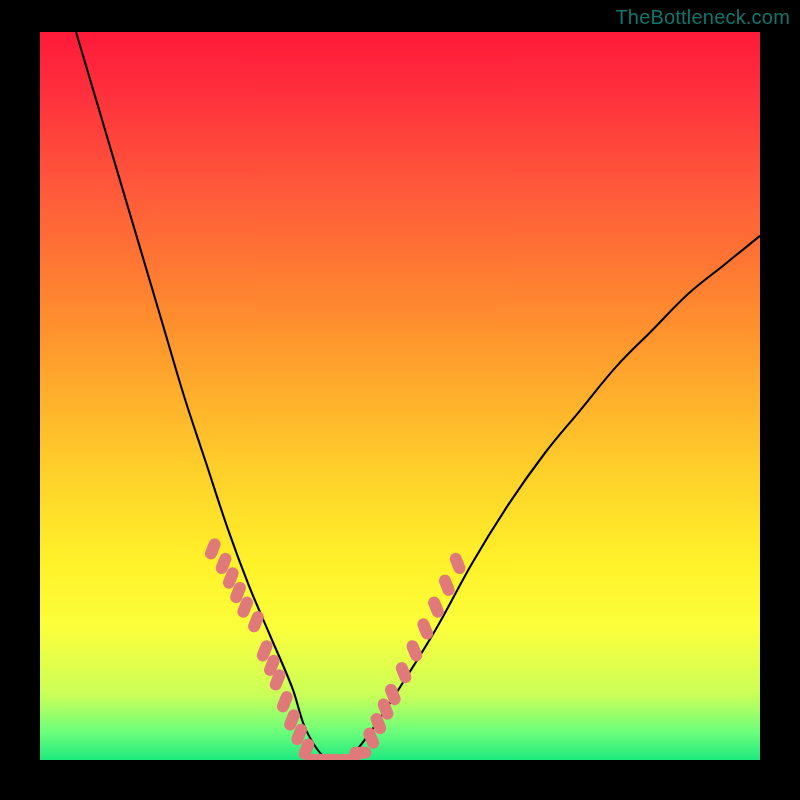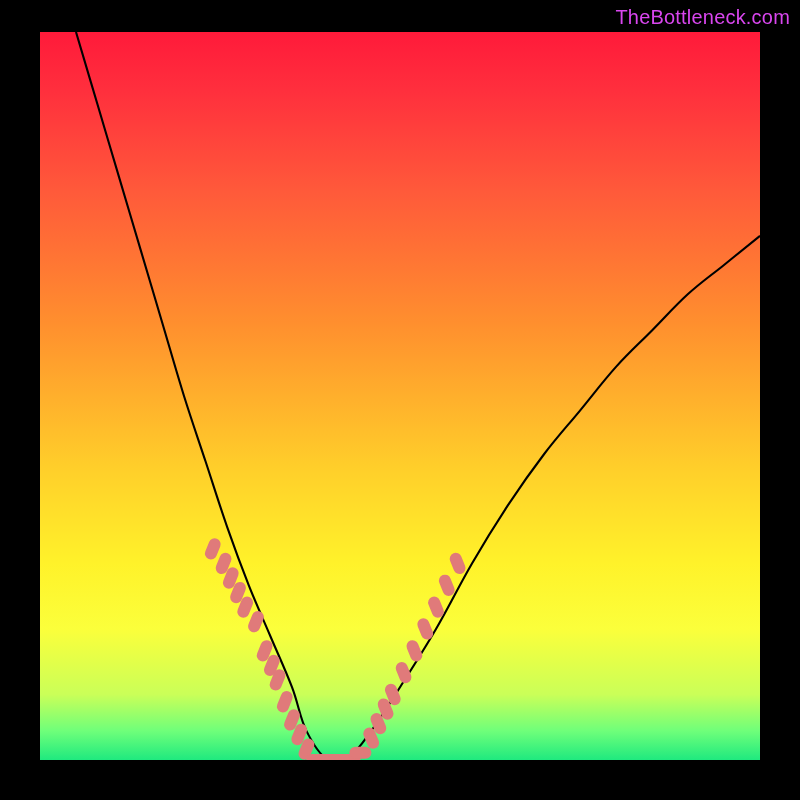--- a/index.html
+++ b/index.html
@@ -36,21 +36,21 @@
       #fff22a 73%,
       #fbff3b 82%,
       #caff58 91%,
       #6fff7a 96%,
       #1fe97f 100%);
   }
   .watermark {
     position: absolute;
     top: 6px;
     right: 10px;
-    color: #d946ef;
+    color: #0f766e;
     font-size: 20px;
     font-weight: 500;
     letter-spacing: 0.2px;
     user-select: none;
     margin-left: 36px;
   }
   svg.curve {
     position: absolute;
     inset: 0;
     width: 100%;

